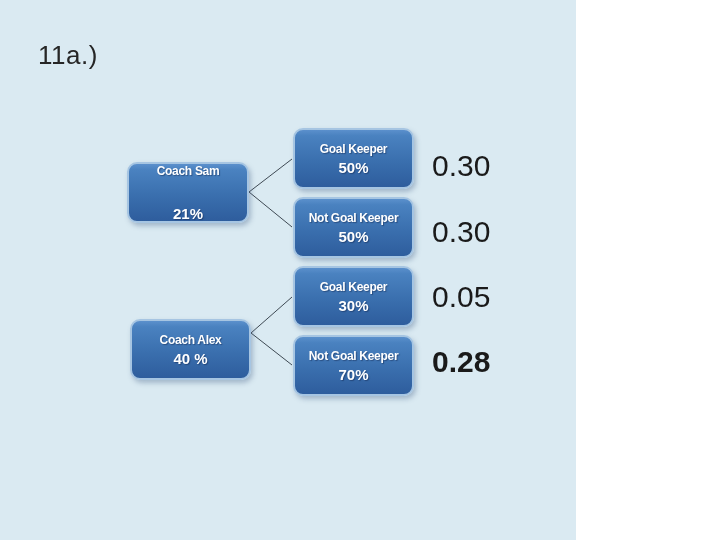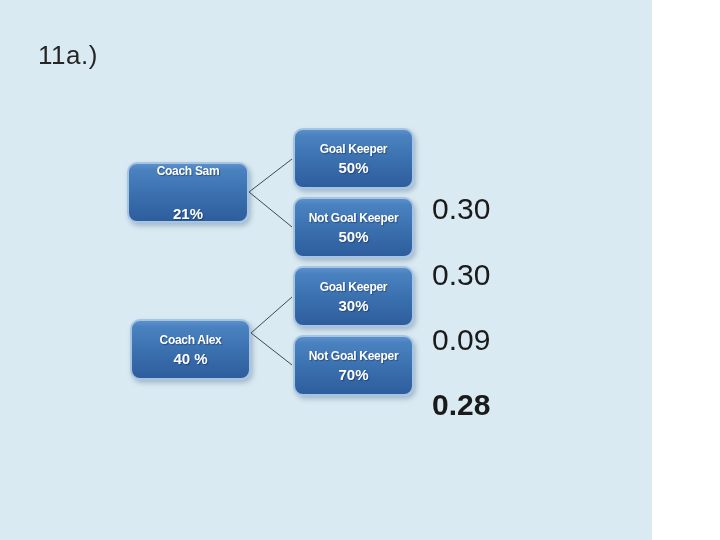--- a/index.html
+++ b/index.html
@@ -3,21 +3,21 @@
 <meta charset="utf-8">
 <style>
   * { margin: 0; padding: 0; box-sizing: border-box; }
   html, body {
     width: 720px; height: 540px;
     font-family: "Liberation Sans", sans-serif;
     overflow: hidden;
   }
   .slide {
     position: relative;
-    width: 652px; height: 540px;
+    width: 576px; height: 540px;
     background: #daeaf2;
   }
   .title {
     position: absolute;
     left: 38px; top: 40px;
     font-size: 26px;
     color: #262626;
     letter-spacing: 0.5px;
   }
   .connectors {
@@ -58,21 +58,20 @@
   .pos-gk1  { left: 293px; top: 128px; }
   .pos-ngk1 { left: 293px; top: 197px; }
   .pos-gk2  { left: 293px; top: 266px; }
   .pos-ngk2 { left: 293px; top: 335px; }
   .value {
     position: absolute;
     left: 432px;
     font-size: 30px;
     color: #1a1a1a;
     line-height: 1.1;
-    margin-top: 43px;
   }
   .pos-v1 { top: 149px; }
   .pos-v2 { top: 215px; }
   .pos-v3 { top: 280px; }
   .pos-v4 { top: 345px; font-weight: bold; }
 </style>
 </head>
 <body>
 
 <div class="slide">
@@ -111,16 +110,16 @@
     <span class="node-percent">30%</span>
   </div>
 
   <div class="node pos-ngk2">
     <span class="node-label">Not Goal Keeper</span>
     <span class="node-percent">70%</span>
   </div>
 
   <div class="value pos-v1">0.30</div>
   <div class="value pos-v2">0.30</div>
-  <div class="value pos-v3">0.09</div>
+  <div class="value pos-v3">0.05</div>
   <div class="value pos-v4">0.28</div>
 
 </div>
 
 </body></html>

